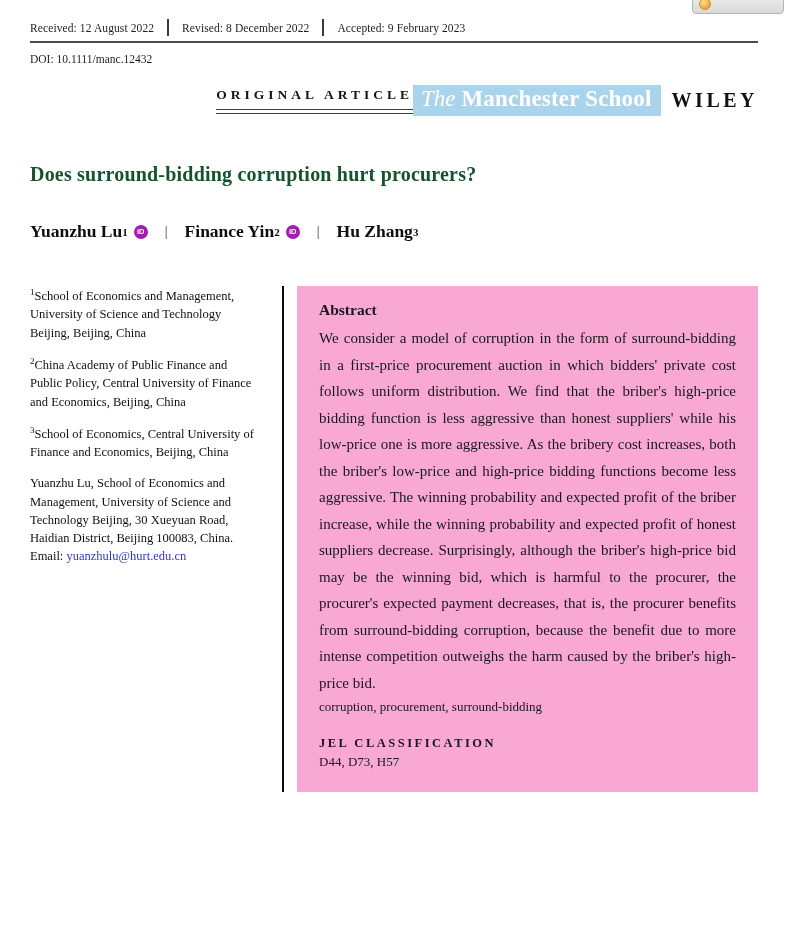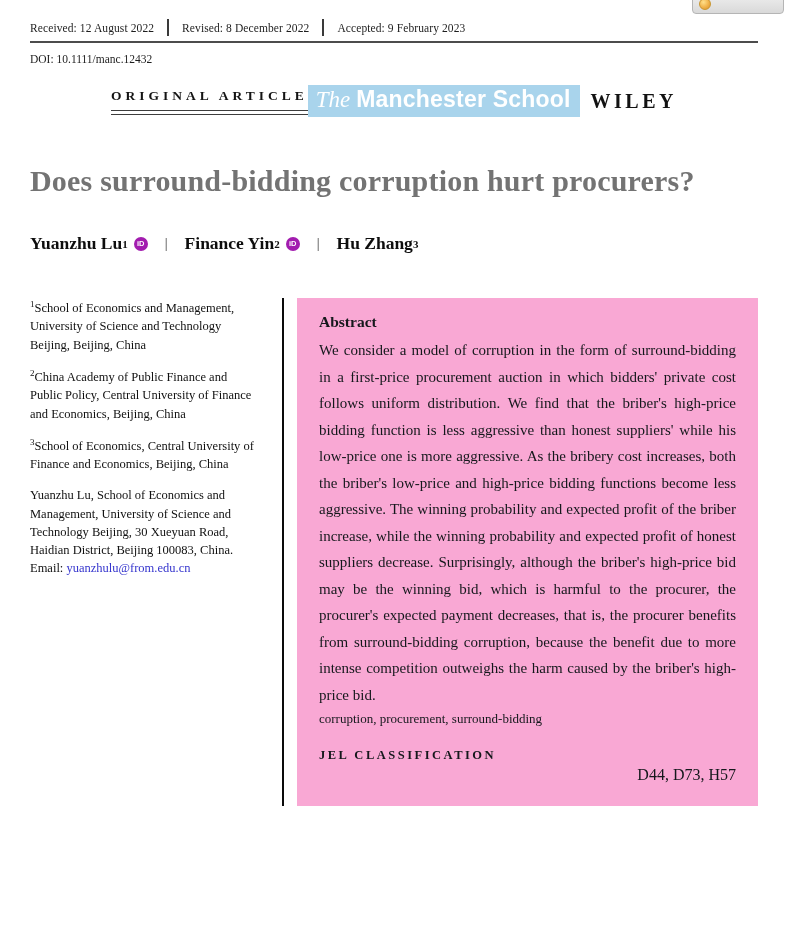--- a/index.html
+++ b/index.html
@@ -23,47 +23,47 @@
   .dates-row{
     display:flex;align-items:center;
     margin:19px 31px 0 30px;
     font-size:11.5px;letter-spacing:.1px;color:#1d1d1d;
   }
   .vsep{width:2px;height:17px;background:#3a3a3a;margin:0 13px;}
   .rule{margin:5px 31px 0 30px;border-top:2.5px solid #4c4c4c;}
   .doi{margin:10px 31px 0 30px;font-size:11.5px;color:#1d1d1d;}
 
   .header-row{
-    display:flex;justify-content:center;align-items:flex-end;
+    display:flex;justify-content:flex-end;align-items:flex-end;
     margin:20px 31px 0 30px;
   }
   .article-type-wrap{display:inline-block;padding-bottom:2px;}
   .article-type{
     font-weight:bold;font-size:13.5px;letter-spacing:4px;color:#141414;
     white-space:nowrap;
   }
   .double-underline{
     margin-top:6px;height:3px;
     border-top:1.5px solid #3d3d3d;border-bottom:1.5px solid #3d3d3d;
   }
   .logo-row{display:flex;align-items:center;gap:11px;}
   .ms-logo{
     background:#a9d4ec;color:#ffffff;
     padding:1px 9px 4px 8px;font-size:23px;line-height:26px;white-space:nowrap;
   }
   .ms-the{font-family:"Liberation Serif",serif;font-style:italic;font-weight:normal;margin-right:6px;}
-  .ms-name{font-family:Liberation Sans, sans-serif;font-weight:bold;letter-spacing:.2px;}
+  .ms-name{font-family:Liberation Serif, serif;font-weight:bold;letter-spacing:.2px;}
   .wiley{
     font-family:"Liberation Serif",serif;font-weight:bold;
     font-size:20px;letter-spacing:3.5px;color:#121212;white-space:nowrap;
   }
 
   .title{
     margin:47px 31px 0 30px;
-    font-size:30px;font-weight:bold;letter-spacing:.2px;color:#737373;
+    font-size:20px;font-weight:bold;letter-spacing:.2px;color:#14532d;
   }
 
   .authors{
     margin:35px 31px 0 30px;
     font-size:17.5px;font-weight:bold;color:#0d0d0d;
     display:flex;align-items:center;
   }
   .authors sup{font-size:11px;line-height:0;}
   .author-pipe{font-weight:normal;font-size:14px;color:#333;margin:0 17px;}
   .orcid{
@@ -95,21 +95,21 @@
   .abstract-body{
     font-size:15px;line-height:26.5px;text-align:justify;color:#15181c;margin:0;
   }
   .kw-heading{
     margin:24px 0 0 0;font-size:12.5px;font-weight:bold;letter-spacing:2.5px;color:#15181c;
   }
   .kw-body{margin:3px 0 0 0;font-size:13px;color:#15181c;}
   .jel-heading{
     margin:21px 0 0 0;font-size:12.5px;font-weight:bold;letter-spacing:2.5px;color:#15181c;
   }
-  .jel-body{margin:3px 0 0 0;font-size:16px;color:#15181c;text-align:right;}
+  .jel-body{margin:3px 0 0 0;font-size:13px;color:#15181c;}
 </style>
 </head>
 <body>
 
 <div class="corner-btn">
   <span class="corner-dot"></span>
 </div>
 
 <div class="dates-row">
   <span>Received: 12 August 2022</span>
@@ -149,21 +149,21 @@
     <sup>3</sup>
 </div>
 
 <div class="columns">
 
   <div class="left-col">
     <p><sup>1</sup><span>School of Economics and Management, University of Science and Technology Beijing, Beijing, China</span></p>
     <p><sup>2</sup><span>China Academy of Public Finance and Public Policy, Central University of Finance and Economics, Beijing, China</span></p>
     <p><sup>3</sup><span>School of Economics, Central University of Finance and Economics, Beijing, China</span></p>
     <p><span>Yuanzhu Lu, School of Economics and Management, University of Science and Technology Beijing, 30 Xueyuan Road, Haidian District, Beijing 100083, China.</span><br>
-      <span>Email: </span><a class="email-link">yuanzhulu@from.edu.cn</a>
+      <span>Email: </span><a class="email-link">yuanzhulu@hurt.edu.cn</a>
     </p>
   </div>
 
   <div class="divider"></div>
 
   <div class="abstract-box">
     <p class="abstract-heading">Abstract</p>
     <p class="abstract-body">We consider a model of corruption in the form of surround-bidding in a first-price procurement auction in which bidders' private cost follows uniform distribution. We find that the briber's high-price bidding function is less aggressive than honest suppliers' while his low-price one is more aggressive. As the bribery cost increases, both the briber's low-price and high-price bidding functions become less aggressive. The winning probability and expected profit of the briber increase, while the winning probability and expected profit of honest suppliers decrease. Surprisingly, although the briber's high-price bid may be the winning bid, which is harmful to the procurer, the procurer's expected payment decreases, that is, the procurer benefits from surround-bidding corruption, because the benefit due to more intense competition outweighs the harm caused by the briber's high-price bid.</p>
     <p class="kw-body">corruption, procurement, surround-bidding</p>
     <p class="jel-heading">JEL CLASSIFICATION</p>

